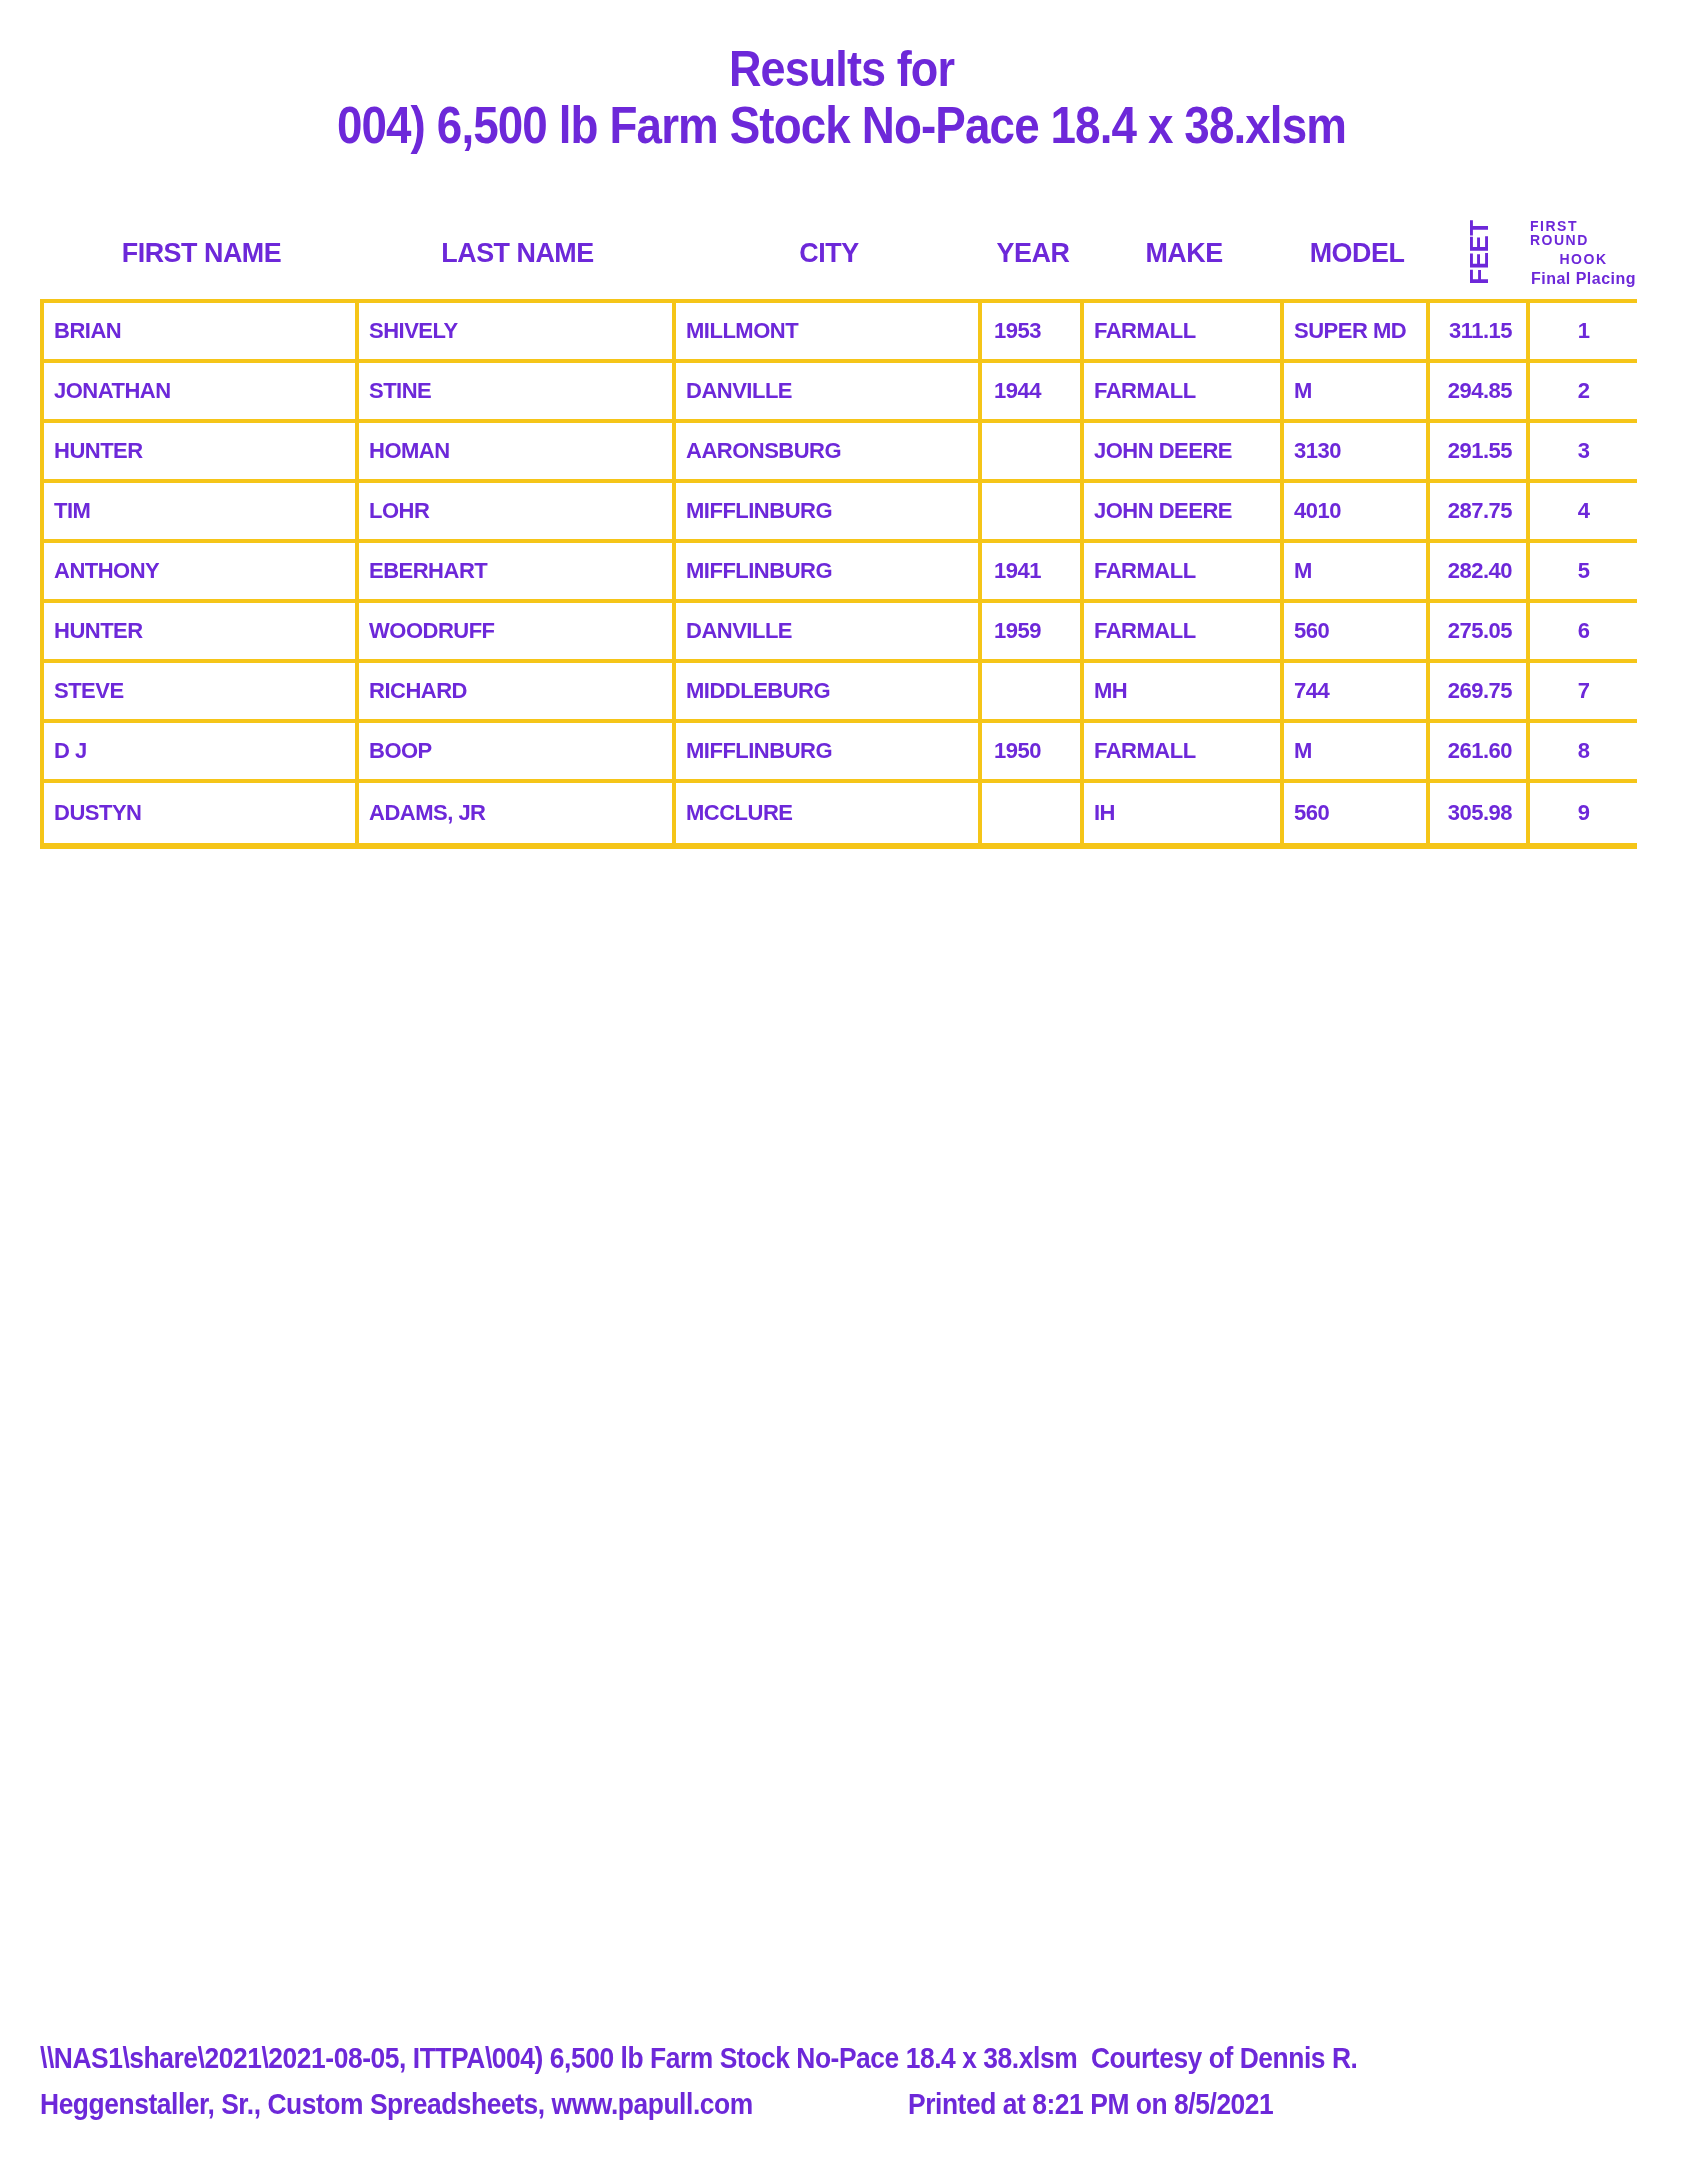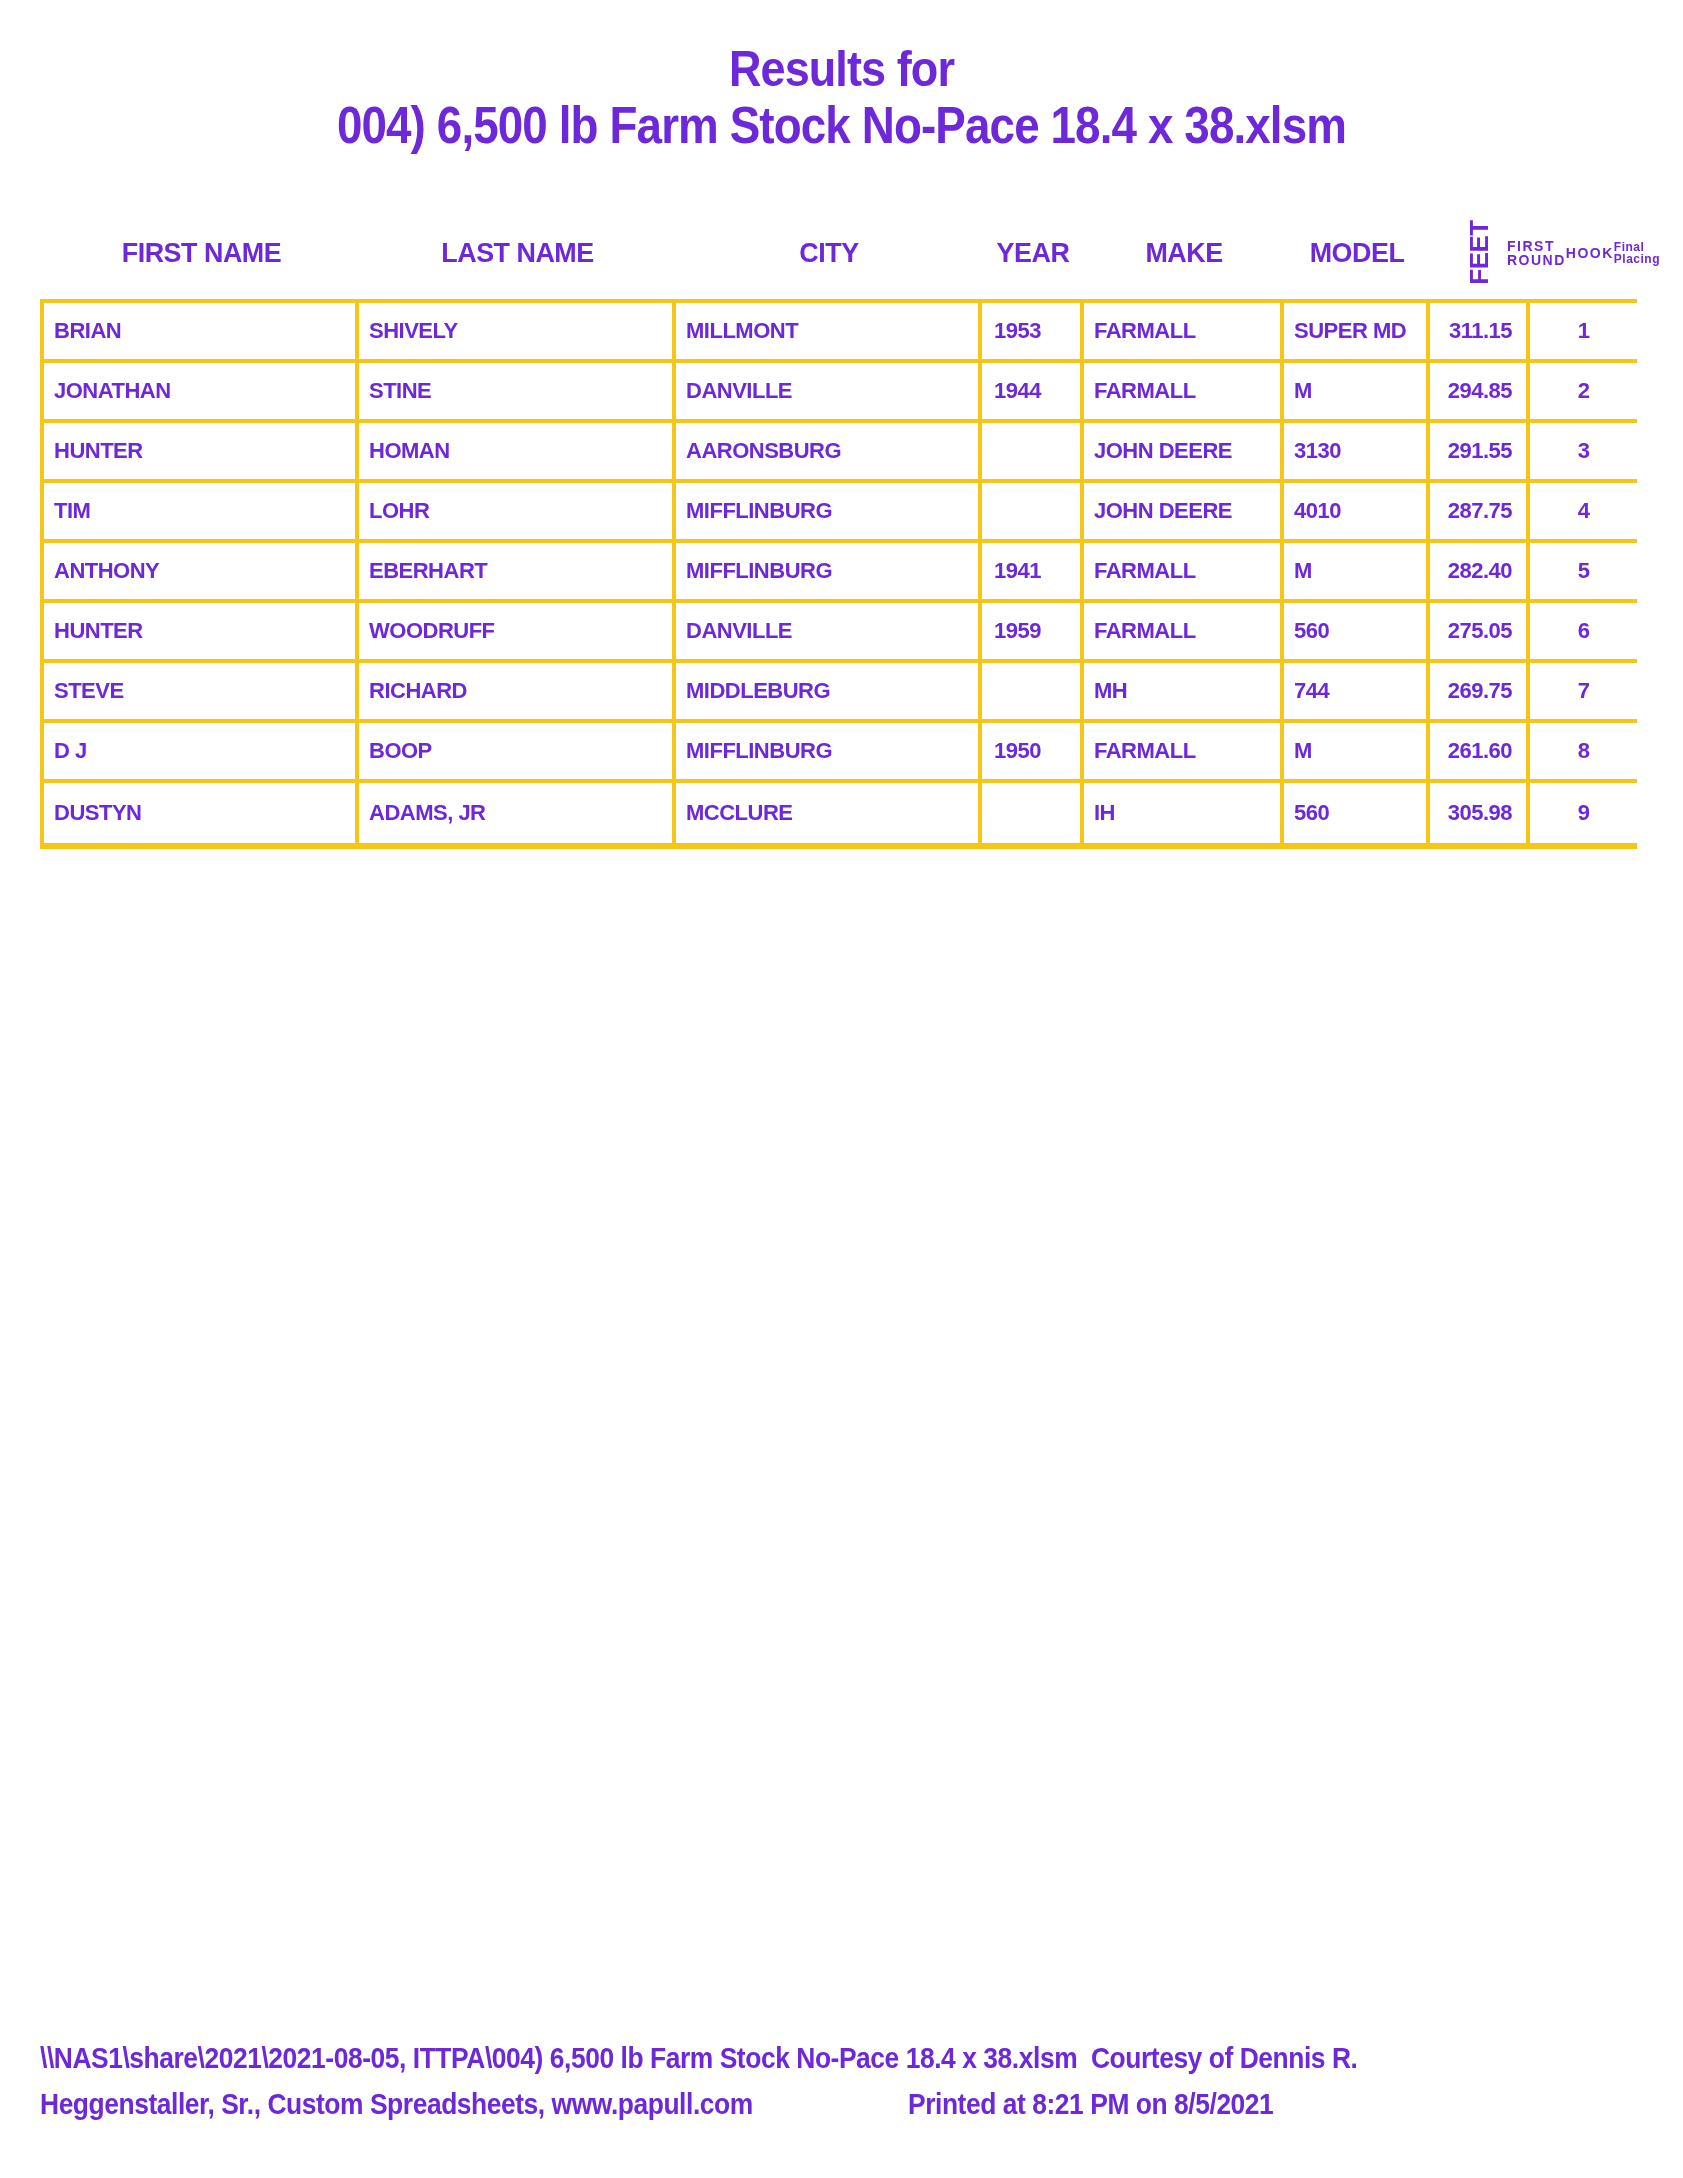--- a/index.html
+++ b/index.html
@@ -55,25 +55,26 @@
     font-size: 28px;
     letter-spacing: -0.5px;
     transform: scaleX(0.96);
   }
   .hcell .rot {
     transform: rotate(-90deg);
     font-size: 26px;
     white-space: nowrap;
   }
   .hcell-placing {
-    flex-direction: row;
+    flex-direction: column;
+    gap: 5px;
     transform: none;
   }
   .hsmall  { font-size: 14px; letter-spacing: 1.5px; line-height: 1; }
-  .hsmall2 { font-size: 12px; letter-spacing: 0.5px; line-height: 1; }
+  .hsmall2 { font-size: 16px; letter-spacing: 0.5px; line-height: 1; }
 
   
   .tbody {
     position: absolute;
     left: 40px; top: 299px;
     border: 4px solid var(--grid);
     border-right: none;
     border-bottom-width: 6px;
   }
   .trow { height: 60px; }

